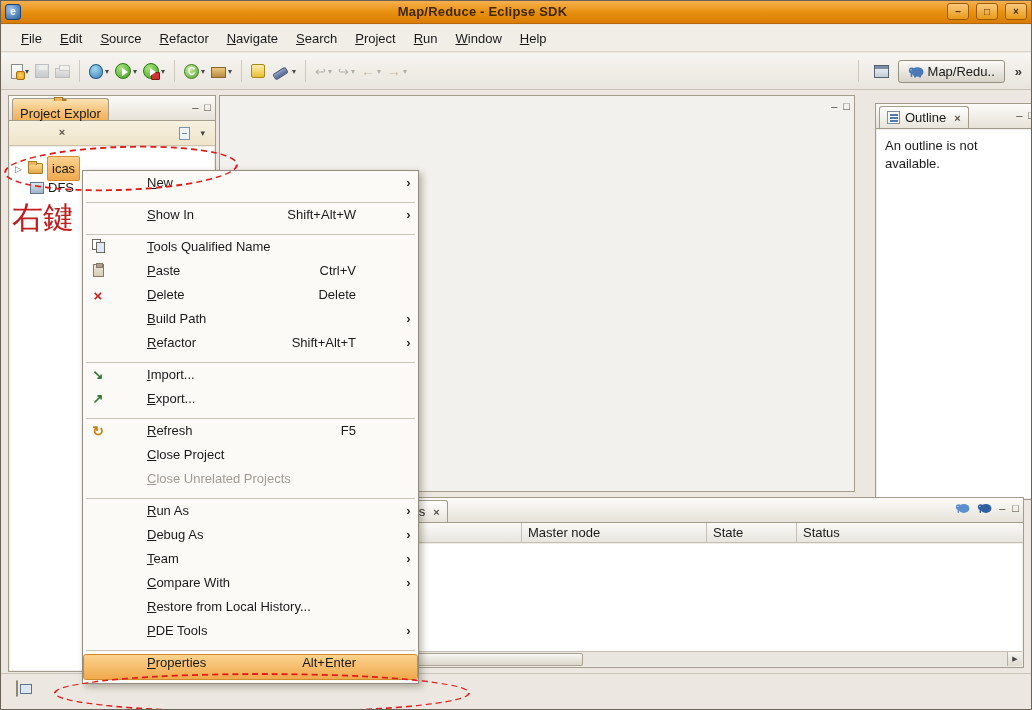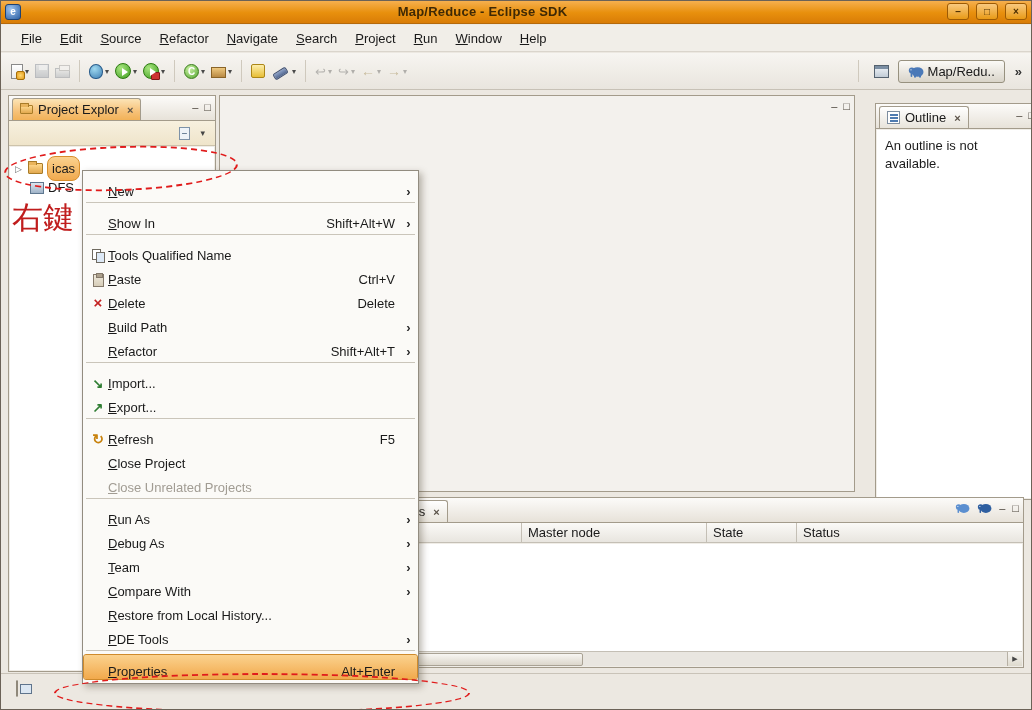--- a/index.html
+++ b/index.html
@@ -45,35 +45,35 @@
 .persp-area {margin-left:auto; display:flex; align-items:center; gap:6px; padding-left:8px;}
 .persp-btn {display:flex; align-items:center; gap:4px; padding:3px 9px; border:1px solid #97917f; border-radius:3px; background:linear-gradient(#fbfaf7,#d9d4c9);}
 .ic-persp {width:15px; height:13px; border:1px solid #55626f; background:linear-gradient(#f2f6fa,#c2ccd6); position:relative;}
 .ic-persp::before {content:""; position:absolute; left:0; top:0; right:0; height:3px; background:#7b8ea3;}
 .overflow-chevron {font-weight:bold; color:#333; margin:0 2px 0 4px;}
 
 
 .panel {position:absolute; background:#f0ede7; border:1px solid #a39b8b;}
 .panel-header {height:25px; position:relative; background:linear-gradient(#fcfbf9,#e7e2d9); border-bottom:1px solid #a39b8b; display:flex; align-items:flex-end;}
 .tab {display:flex; align-items:center; gap:5px; height:22px; padding:0 7px; margin-left:3px; border:1px solid #a39b8b; border-bottom:none; border-radius:3px 3px 0 0; background:linear-gradient(#ffffff,#e8e4db); white-space:nowrap;}
-.tab.tan {background:linear-gradient(#fce4b6 0%, #f6c178 60%, #f2b258 100%);}
+.tab.tan {background:linear-gradient(#fce4b6 0%, #f6c178 60%, #f2b258 100%);flex-direction:column;}
 .tab-close {margin-left:3px; font-size:11px; color:#5a5248; font-weight:bold;}
 .hdr-btns {position:absolute; right:4px; top:5px; display:flex; gap:6px; font-size:11px; color:#49423a;}
 
 #project-explorer {left:8px; top:95px; width:208px; height:577px;}
 .view-toolbar {height:25px; background:linear-gradient(#f7f0df,#efe4ca); border-bottom:1px solid #cdc3ab; display:flex; align-items:center; justify-content:flex-end; gap:10px; padding:0 10px;}
 .boxglyph {font-size:10px; color:#3d5a78; border:1px solid #7d92a8; padding:0 2px; line-height:11px; background:#eef3f8;}
 .view-caret {font-size:9px; color:#444;}
 .pe-body {position:absolute; top:51px; left:1px; right:1px; bottom:1px; background:#fff; padding-top:12px;}
 .tree-row {display:flex; align-items:center; gap:4px; height:19px; padding-left:5px;}
 .twisty {color:#6a6a6a; font-size:9px; width:9px;}
 .ic-folder {width:15px; height:11px; background:linear-gradient(#ffd98f,#e2a94f); border:1px solid #a97c28; border-radius:1px; position:relative;}
 .ic-folder::before {content:""; position:absolute; left:-1px; top:-3px; width:7px; height:3px; background:#e9b45c; border:1px solid #a97c28; border-bottom:none; border-radius:1px 1px 0 0;}
 .ic-folder.small {width:13px; height:9px;}
-.tree-label.sel {background:linear-gradient(#fad28f,#f0a94e); border:1px solid #d88f2c; border-radius:8px; padding:4px 4px;}
+.tree-label.sel {background:linear-gradient(#fad28f,#f0a94e); border:1px solid #d88f2c; border-radius:2px; padding:4px 4px;}
 .ic-dfs {width:14px; height:12px; background:linear-gradient(#dfe6ee,#9fb3c8); border:1px solid #5f7890;}
 .indent {padding-left:20px;}
 
 #editor-area {left:219px; top:95px; width:636px; height:397px; background:#f3f1ed;}
 #editor-area .hdr-btns {top:4px;}
 
 #outline-panel {left:875px; top:95px; width:165px; height:397px;margin-top:8px;}
 .ic-outline {width:13px; height:13px; position:relative; background:#fff; border:1px solid #7d8ea0;}
 .ic-outline::before {content:""; position:absolute; left:2px; top:2px; width:8px; height:2px; background:#4e7bb0; box-shadow:0 3px 0 #4e7bb0, 0 6px 0 #4e7bb0;}
 .outline-body {position:absolute; top:26px; left:1px; right:1px; bottom:1px; background:#fff; padding:7px 8px; line-height:1.35;}
@@ -90,21 +90,21 @@
 .sbtn.right {border-left:1px solid #b7b1a5; border-right:none; margin-left:auto;}
 .sthumb {width:346px; height:13px; margin-left:1px; background:linear-gradient(#f8f6f2,#dcd7cc); border:1px solid #a9a294; border-radius:2px;}
 
 
 .statusbar {position:absolute; left:0; right:0; bottom:0; height:37px; background:#ece8e1; border-top:1px solid #c9c3b8; padding:7px 0 0 16px;}
 .fastview {width:20px; height:18px; border:1px solid #8f887a; border-radius:2px; background:linear-gradient(#f8f6f2,#ddd8cd); position:relative;}
 .fastview::after {content:""; position:absolute; left:3px; top:3px; width:10px; height:8px; border:1px solid #5f748c; background:#dce7f2;}
 
 
 .cmenu {position:absolute; left:82px; top:170px; width:337px; background:#fbfaf7; border:1px solid #928c80; box-shadow:3px 3px 7px rgba(60,50,30,.35); padding:4px 1px; z-index:40;}
-.mi {display:flex; align-items:flex-end; height:24px; padding:0 3px 0 4px;}
+.mi {display:flex; align-items:flex-start; height:24px; padding:0 3px 0 4px;gap:39px;}
 .mi-icon {width:20px; display:flex; align-items:center; justify-content:center; font-size:13px;}
 .mi-label {display:block; flex:1; white-space:nowrap;}
 .mi-label::first-letter {text-decoration:underline;}
 .mi-short {color:#1a1a1a; margin-right:8px; white-space:nowrap;}
 .mi-arrow {width:11px; text-align:center; color:#2a2a2a; font-size:13px; font-weight:bold;}
 .mi.dis .mi-label {color:#a19c93;}
 .mi.hl {background:linear-gradient(#fbd28e,#f1a94c); outline:1px solid #cf8a2b; border-radius:2px;}
 .msep {height:1px; background:#cac5ba; margin:3px 2px 4px;}
 .ic-copy {position:relative; width:13px; height:14px;}
 .ic-copy::before,.ic-copy::after {content:""; position:absolute; width:7px; height:9px; background:#fff; border:1px solid #6f6a60;}

